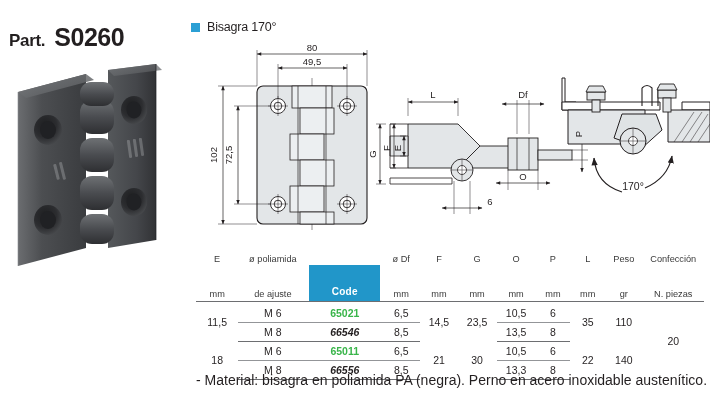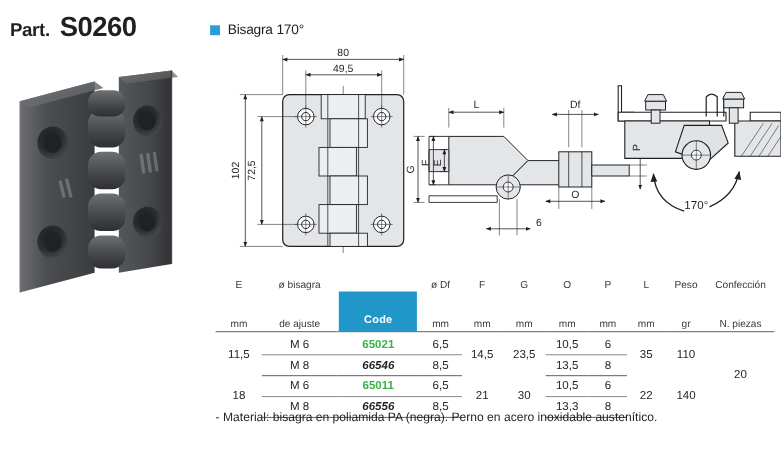--- a/index.html
+++ b/index.html
@@ -9,21 +9,21 @@
     font-family:"Liberation Sans", sans-serif;
     color:#231f20;
     overflow:hidden;
     position:relative;
   }
   .page{position:absolute;left:0;top:0;width:712px;height:302px;}
 
   
   .part-head{position:absolute;left:9px;top:11px;display:flex;align-items:baseline;}
   .part-label{font-size:17px;font-weight:bold;letter-spacing:-0.3px;}
-  .part-code{font-size:25px;font-weight:bold;margin-left:9px;letter-spacing:-0.5px;}
+  .part-code{font-size:25px;font-weight:bold;margin-left:9px;letter-spacing:-0.5px;margin-top:12px;}
 
   .fam-head{position:absolute;left:191px;top:20px;display:flex;align-items:center;}
   .fam-sq{width:9px;height:9px;background:#2b9fd4;display:inline-block;}
   .fam-txt{font-size:12.5px;font-weight:normal;margin-left:7px;letter-spacing:-0.2px;}
 
   
   .photo-wrap{position:absolute;left:8px;top:52px;width:180px;height:240px;}
   .photo-svg{display:block;}
 
   
@@ -49,21 +49,21 @@
     text-align:center;font-size:10.5px;color:#231f20;padding:0;height:18px;
     vertical-align:middle;
   }
   .subrule{border-bottom:0.9px solid #939598;}
   .green{color:#39b54a;font-weight:bold;}
   .blk{color:#231f20;font-weight:bold;font-style:italic;}
   .grp-sep td{border-bottom:1.3px solid #6d6e71;}
   .end-sep td{border-bottom:1.3px solid #6d6e71;}
 
   
-  .notes{position:absolute;left:196px;top:374px;font-size:11px;color:#231f20;line-height:12.5px;}
+  .notes{position:absolute;left:196px;top:374px;font-size:14px;color:#231f20;line-height:12.5px;}
   .notes div{white-space:nowrap;}
 </style>
 </head>
 <body>
 
 <div class="page">
 
   <div class="part-head">
     <span class="part-label">Part.</span>
     <span class="part-code">S0260</span>
@@ -334,21 +334,21 @@
           <col style="width:42px">
         <col style="width:42px">
           <col style="width:38px">
           <col style="width:38px">
         <col style="width:40px">
           <col style="width:64px">
       </colgroup>
       <thead>
         <tr class="hdr-top">
           <td>E</td>
-          <td>ø bisagra</td>
+          <td>ø poliamida</td>
           <td></td>
           <td>ø Df</td>
           <td>F</td>
           <td>G</td>
           <td>O</td>
           <td>P</td>
           <td>L</td>
           <td>Peso</td>
           <td>Confección</td>
         </tr>

